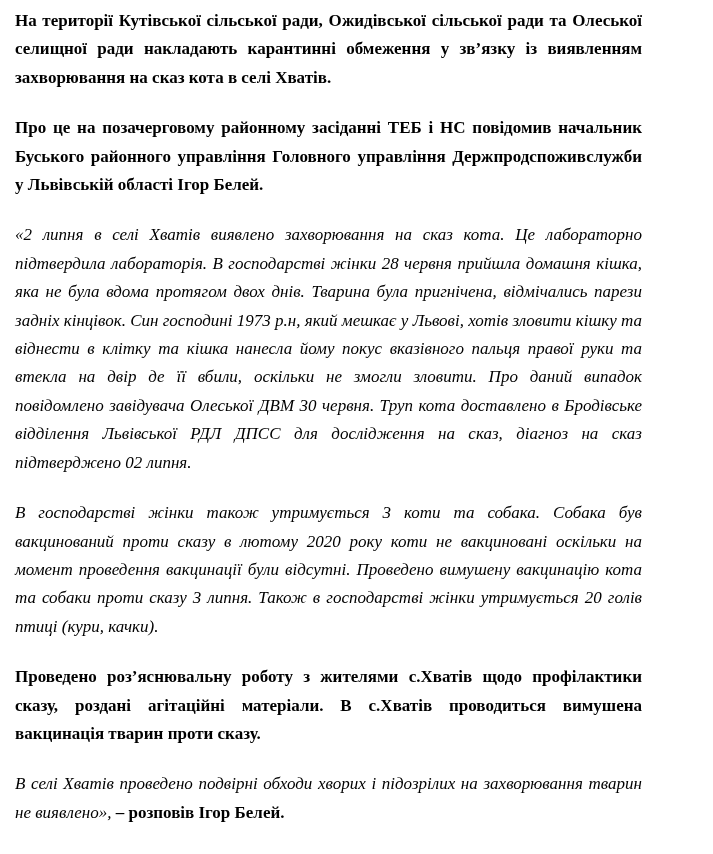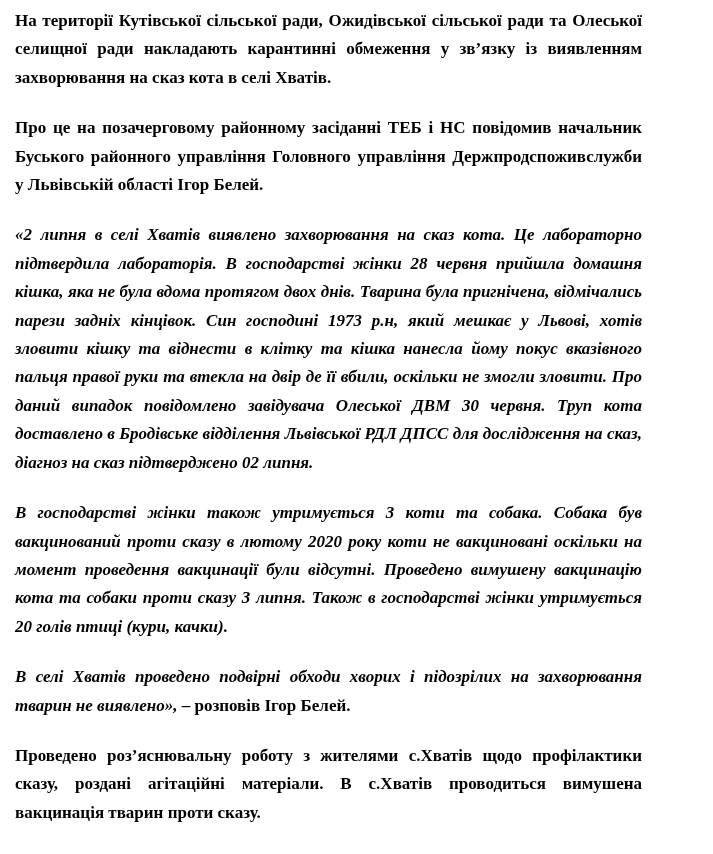--- a/index.html
+++ b/index.html
@@ -29,37 +29,37 @@
   }
   .para:last-child {
     margin-bottom: 0;
   }
   .run-bold {
     font-weight: bold;
     font-style: normal;
   }
   .run-italic {
     font-style: italic;
-    font-weight: bold;
+    font-weight: normal;
   }
   .run-regular {
     font-weight: bold;
     font-style: normal;
   }
 </style>
 </head>
 <body>
 
 <div class="doc">
 
   <p class="para"><span class="run-bold">На території Кутівської сільської ради, Ожидівської сільської ради та Олеської селищної ради накладають карантинні обмеження у зв’язку із виявленням захворювання на сказ кота в селі Хватів.</span></p>
 
   <p class="para"><span class="run-regular">Про це на позачерговому районному засіданні ТЕБ і НС повідомив </span><span class="run-bold">начальник Буського районного управління Головного управління Держпродспоживслужби у Львівській області Ігор Белей.</span></p>
 
   <p class="para"><span class="run-italic">«2 липня в селі Хватів виявлено захворювання на сказ кота. Це лабораторно підтвердила лабораторія. В господарстві жінки 28 червня прийшла домашня кішка, яка не була вдома протягом двох днів. Тварина була пригнічена, відмічались парези задніх кінцівок. Син господині 1973 р.н, який мешкає у Львові, хотів зловити кішку та віднести в клітку та кішка нанесла йому покус вказівного пальця правої руки та втекла на двір де її вбили, оскільки не змогли зловити. Про даний випадок повідомлено завідувача Олеської ДВМ 30 червня. Труп кота доставлено в Бродівське відділення Львівської РДЛ ДПСС для дослідження на сказ, діагноз на сказ підтверджено 02 липня.</span></p>
 
   <p class="para"><span class="run-italic">В господарстві жінки також утримується 3 коти та собака. Собака був вакцинований проти сказу в лютому 2020 року коти не вакциновані оскільки на момент проведення вакцинації були відсутні. Проведено вимушену вакцинацію кота та собаки проти сказу 3 липня. Також в господарстві жінки утримується 20 голів птиці (кури, качки).</span></p>
 
+  <p class="para"><span class="run-regular">Проведено роз’яснювальну роботу з жителями с.Хватів щодо профілактики сказу, роздані агітаційні матеріали. В с.Хватів проводиться вимушена вакцинація тварин проти сказу.</span></p>
+
   <p class="para"><span class="run-italic">В селі Хватів проведено подвірні обходи хворих і підозрілих на захворювання тварин не виявлено»,</span><span class="run-regular"> – розповів Ігор Белей.</span></p>
-
-  <p class="para"><span class="run-regular">Проведено роз’яснювальну роботу з жителями с.Хватів щодо профілактики сказу, роздані агітаційні матеріали. В с.Хватів проводиться вимушена вакцинація тварин проти сказу.</span></p>
 
 </div>
 
 </body></html>

